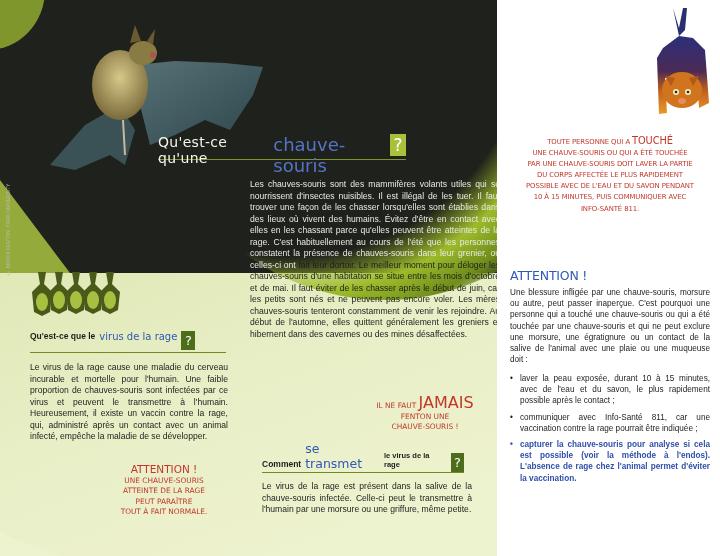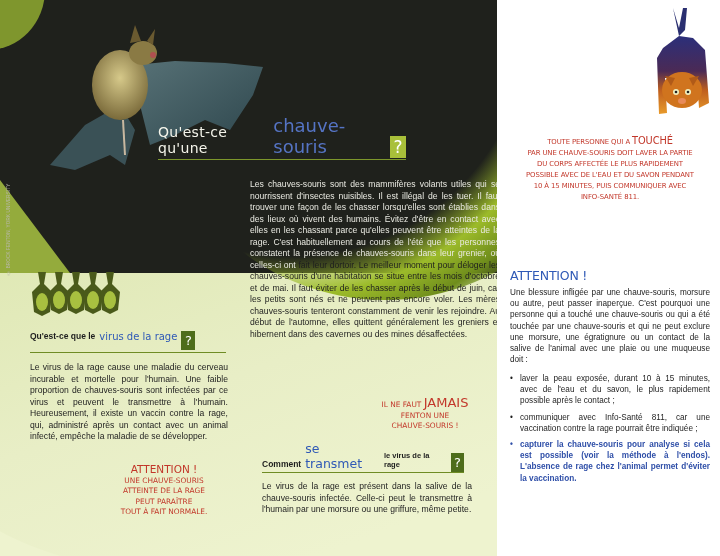--- a/index.html
+++ b/index.html
@@ -43,21 +43,21 @@
   .photo-credit {
     position: absolute; left: 6px; top: 165px; width: 12px; height: 110px;
     writing-mode: vertical-rl; transform: rotate(180deg);
     font-size: 4.5px; color: #b8b8a8; letter-spacing: 0.2px; white-space: nowrap;
   }
 
   
   .h-main {
     position: absolute; left: 158px; top: 134px; width: 248px; height: 26px;
     border-bottom: 1.5px solid #7c962b;
-    display: flex; align-items: flex-end; gap: 6px;
+    display: flex; align-items: flex-start; gap: 6px;
     font-family: "DejaVu Sans", sans-serif;
   }
   .h-main .pre { font-size: 14px; color: #f4f4ea; padding-bottom: 3px; letter-spacing: 0.3px; }
   .h-main .big { font-size: 18px; color: #5574c4; padding-bottom: 2px; }
   .qbox {
     display: inline-flex; align-items: center; justify-content: center;
     color: #ffffff; font-family: "DejaVu Sans", sans-serif;
   }
   .h-main .qbox { width: 18px; height: 22px; background: #a9c03a; font-size: 17px; margin-bottom: 1px; }
 
@@ -84,21 +84,21 @@
     color: #c2372a; font-family: "DejaVu Sans", sans-serif;
   }
   .warn-left .t1 { font-size: 10.5px; line-height: 13px; }
   .warn-left .t2 { font-size: 7.4px; line-height: 10.3px; }
 
   .warn-mid {
     position: absolute; left: 360px; top: 398px; width: 130px; text-align: center;
     color: #c2372a; font-family: "DejaVu Sans", sans-serif;
     font-size: 7.4px; line-height: 10.5px;
   }
-  .warn-mid .big { font-size: 13px; }
+  .warn-mid .big { font-size: 16px; }
 
   .h-transmet {
     position: absolute; left: 262px; top: 452px; width: 202px; height: 21px;
     border-bottom: 1.5px solid #6f8c24;
     display: flex; align-items: flex-end; gap: 4px;
   }
   .h-transmet .pre { font-size: 8.5px; font-weight: bold; color: #1e1e1e; padding-bottom: 3px; }
   .h-transmet .big { font-family: "DejaVu Sans", sans-serif; font-size: 12.5px; color: #2f59b6; padding-bottom: 1px; }
   .h-transmet .post { font-size: 7.5px; font-weight: bold; color: #1e1e1e; padding-bottom: 3px; }
   .h-transmet .qbox { width: 13px; height: 19px; background: #4e6d1b; font-size: 13px; }
@@ -249,20 +249,21 @@
     <circle cx="27" cy="84" r="1.3" fill="#222"></circle>
     <circle cx="39" cy="84" r="1.3" fill="#222"></circle>
     <ellipse cx="33" cy="93" rx="4" ry="3" fill="#e88a5a"></ellipse>
   </svg>
 
   <div class="touch-warning">
     <div>
       <span>TOUTE PERSONNE QUI A</span>
       <span class="big">TOUCHÉ</span>
     </div>
+    <div>UNE CHAUVE-SOURIS OU QUI A ÉTÉ TOUCHÉE</div>
     <div>PAR UNE CHAUVE-SOURIS DOIT LAVER LA PARTIE</div>
     <div>DU CORPS AFFECTÉE LE PLUS RAPIDEMENT</div>
     <div>POSSIBLE AVEC DE L'EAU ET DU SAVON PENDANT</div>
     <div>10 À 15 MINUTES, PUIS COMMUNIQUER AVEC</div>
     <div>INFO-SANTÉ 811.</div>
   </div>
 
   <div class="attention-title">ATTENTION !</div>
   <p class="attention-text">Une blessure infligée par une chauve-souris, morsure ou autre, peut passer inaperçue. C'est pourquoi une personne qui a touché une chauve-souris ou qui a été touchée par une chauve-souris et qui ne peut exclure une morsure, une égratignure ou un contact de la salive de l'animal avec une plaie ou une muqueuse doit :</p>
 

